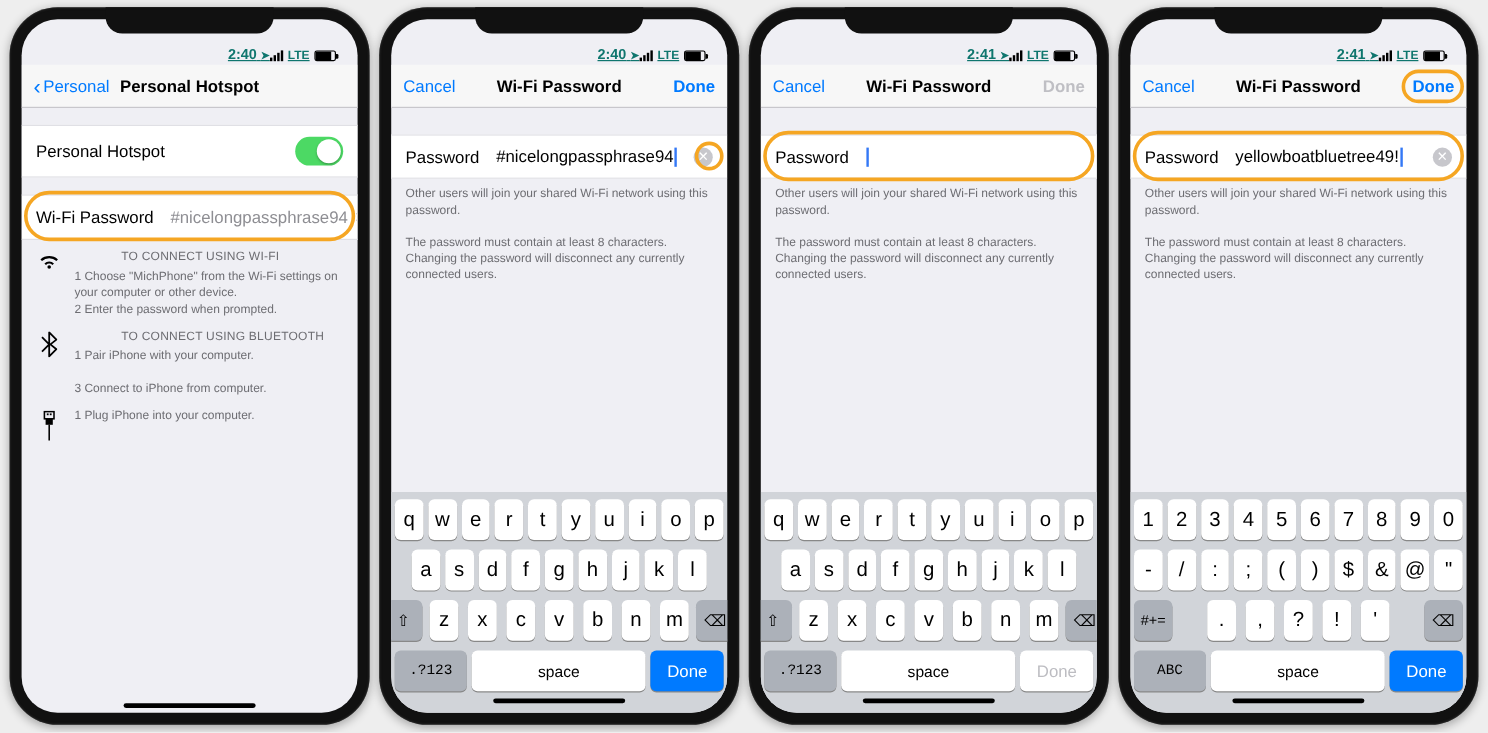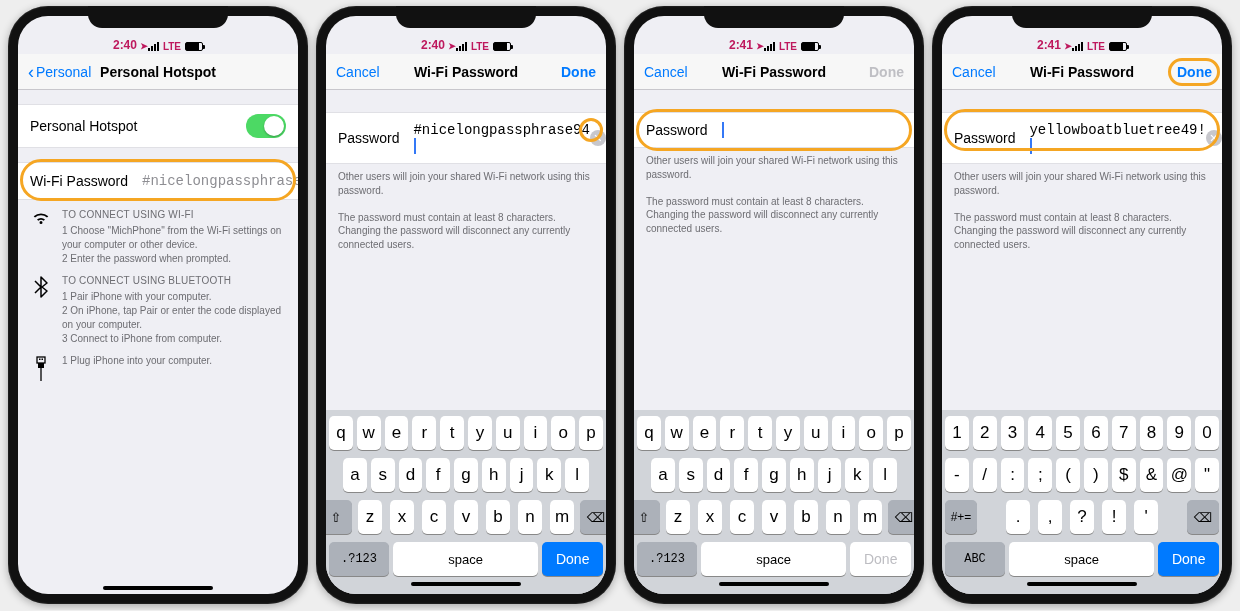--- a/index.html
+++ b/index.html
@@ -2,54 +2,54 @@
 <html><head>
 <meta charset="utf-8">
 <style>
   * { margin:0; padding:0; box-sizing:border-box; -webkit-font-smoothing:antialiased; }
   body { background:#eee; font-family:-apple-system,BlinkMacSystemFont,"Helvetica Neue",Arial,sans-serif; padding:6px 0; }
   .row { display:flex; justify-content:center; gap:8px; }
   .phone { width:300px; height:598px; background:#111; border-radius:40px; padding:10px; box-shadow:inset 0 0 2px #444,0 2px 8px rgba(0,0,0,.3); position:relative; }
   .screen { width:100%; height:100%; background:#efeff4; border-radius:30px; overflow:hidden; position:relative; display:flex; flex-direction:column; }
   .notch { position:absolute; top:0; left:50%; transform:translateX(-50%); width:140px; height:22px; background:#111; border-radius:0 0 14px 14px; z-index:20; }
   
-  .status { height:38px; display:flex; justify-content:center; align-items:flex-end; padding:0 18px 2px; font-size:12px; font-weight:600; color:#be185d; }
+  .status { height:38px; display:flex; justify-content:flex-end; align-items:flex-end; padding:0 18px 2px; font-size:12px; font-weight:600; color:#0f766e;text-decoration:underline; }
   .status .right { display:flex; align-items:center; gap:4px; font-size:10px; }
   .bars { display:inline-flex; align-items:flex-end; gap:1px; }
   .bars i { width:2px; background:#000; display:inline-block; }
   .bars i:nth-child(1){height:3px} .bars i:nth-child(2){height:5px}
   .bars i:nth-child(3){height:7px} .bars i:nth-child(4){height:9px}
   .batt { width:18px; height:9px; border:1px solid #000; border-radius:2px; position:relative; }
   .batt::after { content:""; position:absolute; right:-3px; top:2px; width:2px; height:4px; background:#000; border-radius:0 1px 1px 0;}
   .batt i { display:block; height:100%; width:80%; background:#000; }
   
   .nav { height:36px; border-bottom:1px solid #c8c7cc; display:flex; align-items:center; justify-content:center; position:relative; background:#f7f7f7; }
   .nav-title { font-size:14px; font-weight:600; }
   .nav-left, .nav-right { position:absolute; top:0; height:100%; display:flex; align-items:center; font-size:14px; color:#007aff; }
   .nav-left { left:10px; }
   .nav-right { right:10px; font-weight:600;}
   .nav-right.dim { color:#bfbfc4; }
   .chev { font-size:18px; margin-right:2px; line-height:1; }
   
   .group { margin-top:14px; }
   .cell { background:#fff; border-top:1px solid #e0e0e5; border-bottom:1px solid #e0e0e5; padding:9px 12px; display:flex; align-items:center; font-size:14px; }
   .cell .label { flex:0 0 auto; }
-  .cell .value { flex:1; text-align:left; padding-left:14px; color:#000;font-family:Liberation Mono, monospace; }
+  .cell .value { flex:1; text-align:left; padding-left:14px; color:#000; }
   .cell .value.grey { color:#8e8e93; text-align:right; padding-right:6px;}
   .cell .disc { color:#c7c7cc; font-size:16px; }
   .footer { font-size:10px; color:#6d6d72; padding:6px 12px 0; line-height:1.35; }
   .footer.caps { text-transform:none; }
   
   .toggle { width:40px; height:24px; background:#4cd964; border-radius:12px; position:relative; margin-left:auto;}
   .toggle::after { content:""; position:absolute; right:2px; top:2px; width:20px; height:20px; background:#fff; border-radius:50%; box-shadow:0 1px 2px rgba(0,0,0,.3);}
   
   .inst { display:flex; padding:8px 12px 0; gap:10px; }
   .inst .ico { width:22px; flex:0 0 22px; color:#000; display:flex; justify-content:center; padding-top:2px;}
   .inst .txt { font-size:10px; color:#6d6d72; line-height:1.4;}
-  .inst .txt .hd { display:block; margin-bottom:2px; letter-spacing:.2px;}
+  .inst .txt .hd { display:block; margin-bottom:2px; letter-spacing:.2px;margin-left:39px;}
   .clr { width:16px; height:16px; border-radius:50%; background:#c7c7cc; color:#fff; font-size:11px; display:flex; align-items:center; justify-content:center; flex:0 0 16px;}
   
   .ring { position:absolute; border:3px solid #f5a623; border-radius:18px; pointer-events:none; z-index:15;}
   
   .kbd { margin-top:auto; background:#d1d4d9; padding:6px 3px 4px; }
   .krow { display:flex; justify-content:center; gap:4px; margin-bottom:8px; }
   .key { background:#fff; border-radius:5px; box-shadow:0 1px 0 #888; height:34px; display:flex; align-items:center; justify-content:center; font-size:17px; }
   .kw { width:24px; }
   .key.fn { background:#acb1b9; font-size:13px; }
   .key.space { flex:2.4; font-size:13px;text-align:right;}
@@ -115,21 +115,21 @@
             </svg>
           </span>
     <span class="txt"><span class="hd">TO CONNECT USING WI-FI</span><span>1 Choose "MichPhone" from the Wi-Fi settings on your computer or other device.</span><br><span>2 Enter the password when prompted.</span></span>
   </div>
   <div class="inst">
     <span class="ico">
             <svg width="14" height="22" viewBox="0 0 14 22">
               <path d="M7 1v20l6-6-5-4 5-4-6-6zm0 10L1 5m6 6l-6 6" stroke="#000" stroke-width="1.5" fill="none" stroke-linejoin="round"></path>
             </svg>
           </span>
-    <span class="txt"><span class="hd">TO CONNECT USING BLUETOOTH</span><span>1 Pair iPhone with your computer.</span><br><span>2 On iPhone, tap Pair or enter the code displayed on your computer.</span><br><span>3 Connect to iPhone from computer.</span></span>
+    <span class="txt"><span class="hd">TO CONNECT USING BLUETOOTH</span><span>1 Pair iPhone with your computer.</span><br><br><span>3 Connect to iPhone from computer.</span></span>
   </div>
   <div class="inst">
     <span class="ico">
             <svg width="14" height="26" viewBox="0 0 14 26">
               <rect x="3" y="1" width="8" height="6" fill="none" stroke="#000" stroke-width="1.3"></rect>
               <rect x="4" y="7" width="6" height="5" fill="#000"></rect>
               <line x1="7" y1="12" x2="7" y2="25" stroke="#000" stroke-width="1.3"></line>
               <rect x="5" y="2.5" width="1.5" height="1.5" fill="#000"></rect>
               <rect x="7.5" y="2.5" width="1.5" height="1.5" fill="#000"></rect>
             </svg>

